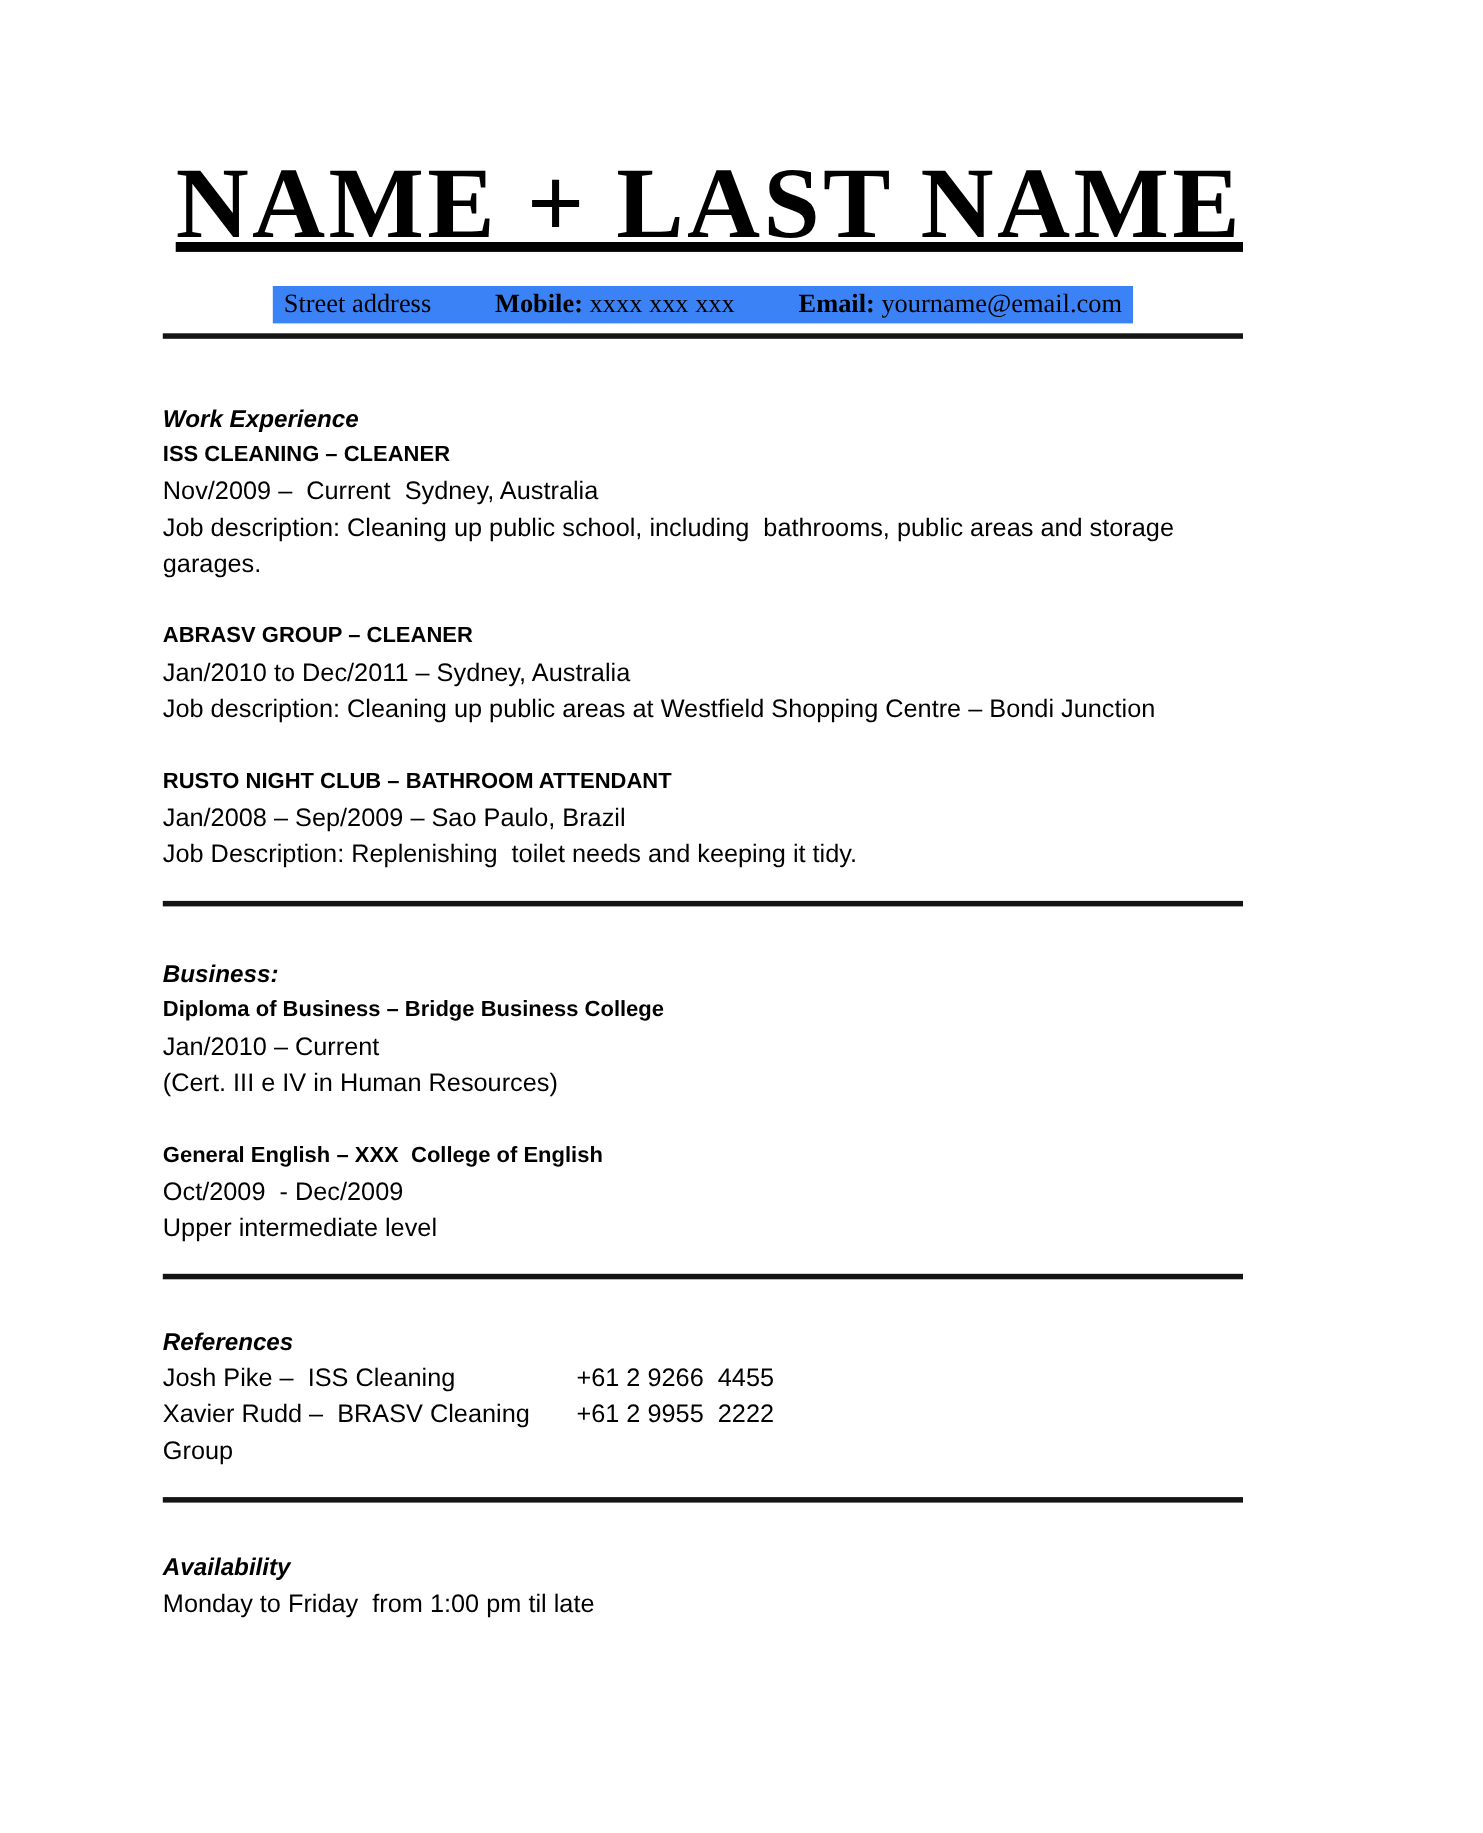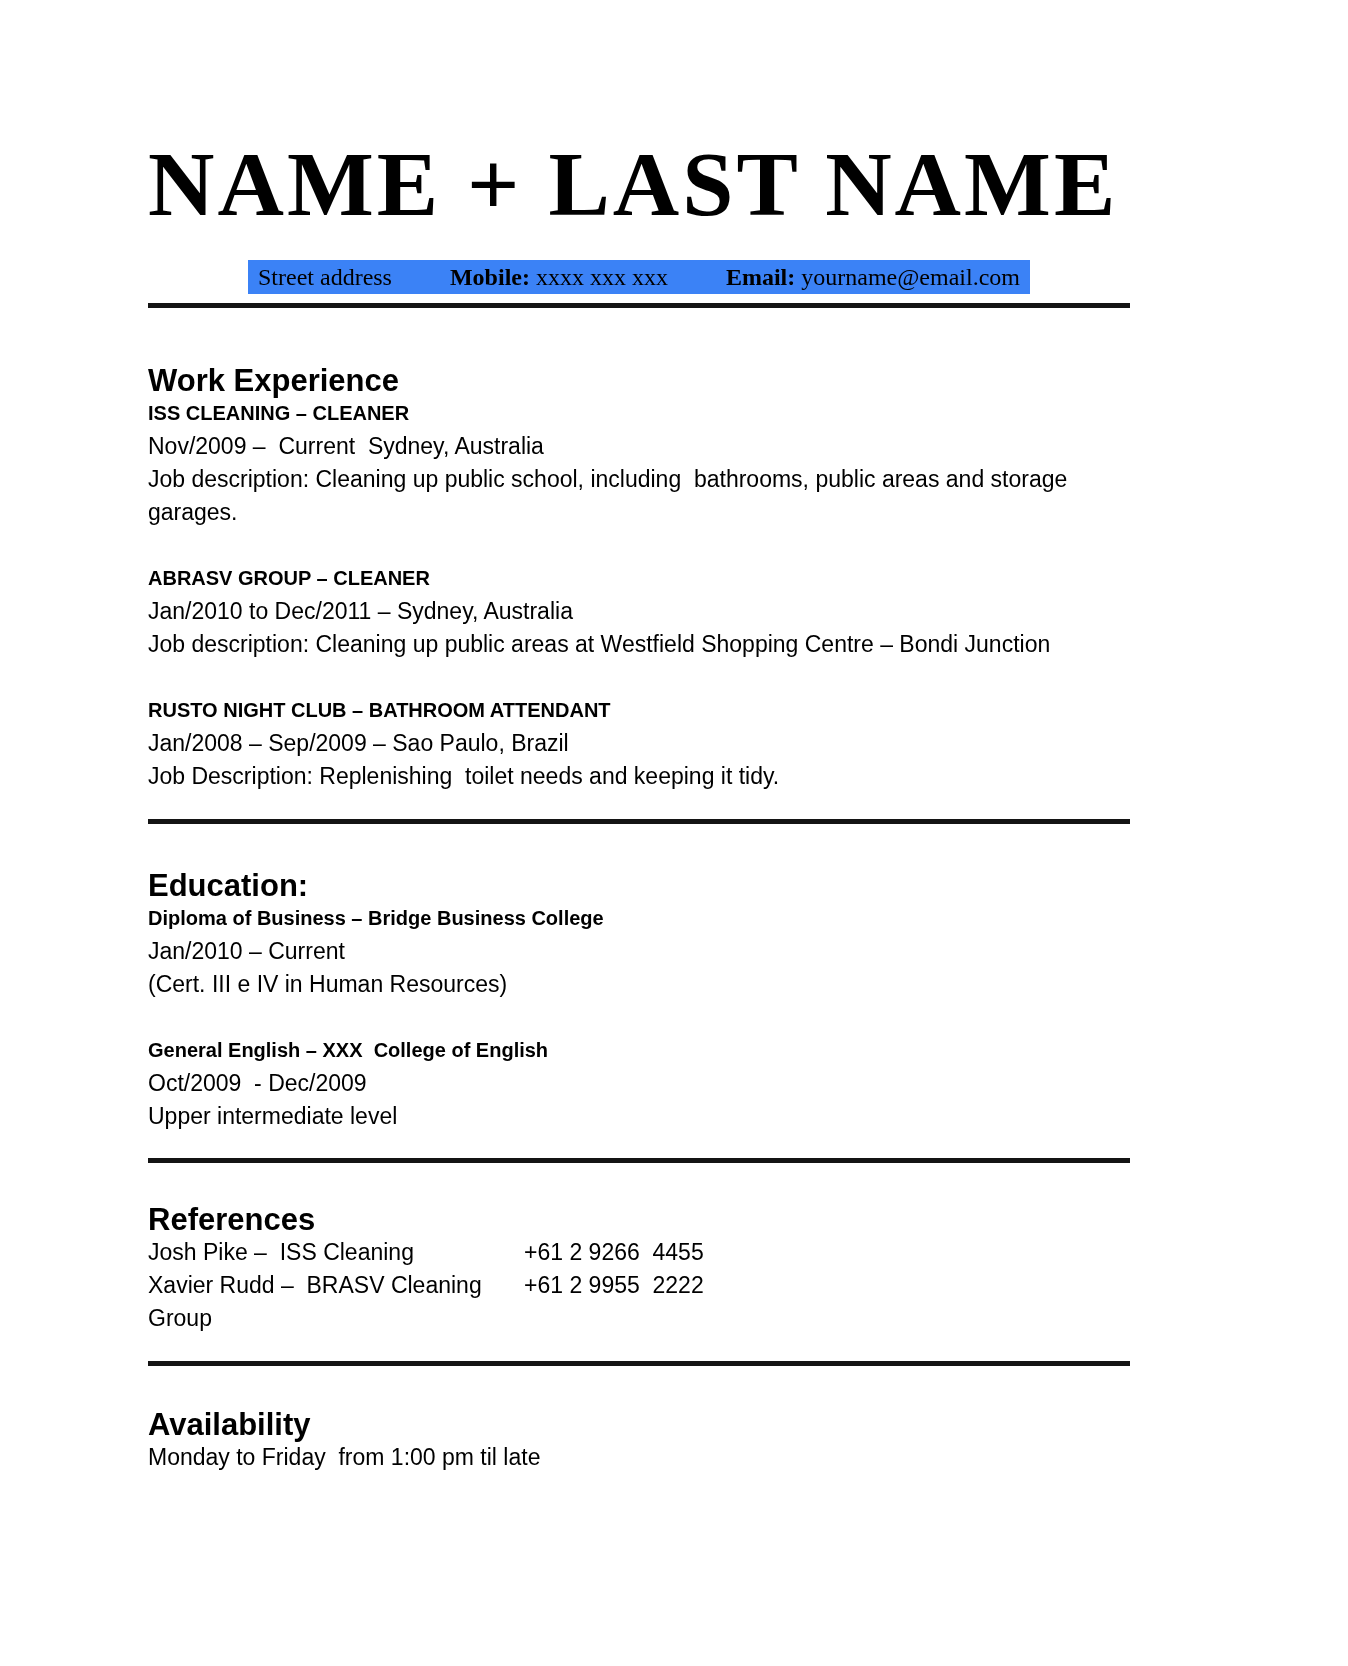--- a/index.html
+++ b/index.html
@@ -20,23 +20,24 @@
   }
   .content { width: 100%; }
 
   
   .resume-name {
     font-family: "Liberation Serif", serif;
     font-weight: 700;
     font-size: 92px;
     line-height: 1.0;
     letter-spacing: 3px;
-    text-align: left;
+    text-align: right;
     margin: 0;
     white-space: nowrap;
+    text-decoration: underline;
   }
   .contact-row {
     display: flex;
     justify-content: center;
     margin-top: 30px;
   }
   .contact-bar {
     background: #3b82f6;
     display: flex;
     align-items: flex-start;
@@ -54,25 +55,26 @@
     background: #141414;
     margin-top: 9px;
   }
   .rule-mid {
     height: 5px;
     background: #141414;
   }
 
   
   .section-heading {
-    font-size: 31px;
+    font-size: 22px;
     font-weight: 700;
     line-height: 33px;
     margin: 0;
     white-space: pre-wrap;
+    font-style: italic;
   }
   .entry-title {
     font-size: 20px;
     font-weight: 700;
     line-height: 33px;
     white-space: pre-wrap;
   }
   .body-line {
     font-size: 23px;
     font-weight: 400;
@@ -139,21 +141,21 @@
       <div class="entry-block">
         <div class="entry-title">RUSTO NIGHT CLUB – BATHROOM ATTENDANT</div>
         <div class="body-line">Jan/2008 – Sep/2009 – Sao Paulo, Brazil</div>
         <div class="body-line">Job Description: Replenishing  toilet needs and keeping it tidy.</div>
       </div>
     </div>
 
     <div class="rule-mid divider-1"></div>
 
     <div class="section edu-section">
-      <div class="section-heading">Education:</div>
+      <div class="section-heading">Business:</div>
 
       <div class="entry-block">
         <div class="entry-title">Diploma of Business – Bridge Business College</div>
         <div class="body-line">Jan/2010 – Current</div>
         <div class="body-line">(Cert. III e IV in Human Resources)</div>
       </div>
 
       <div class="entry-block">
         <div class="entry-title">General English – XXX  College of English</div>
         <div class="body-line">Oct/2009  - Dec/2009</div>

